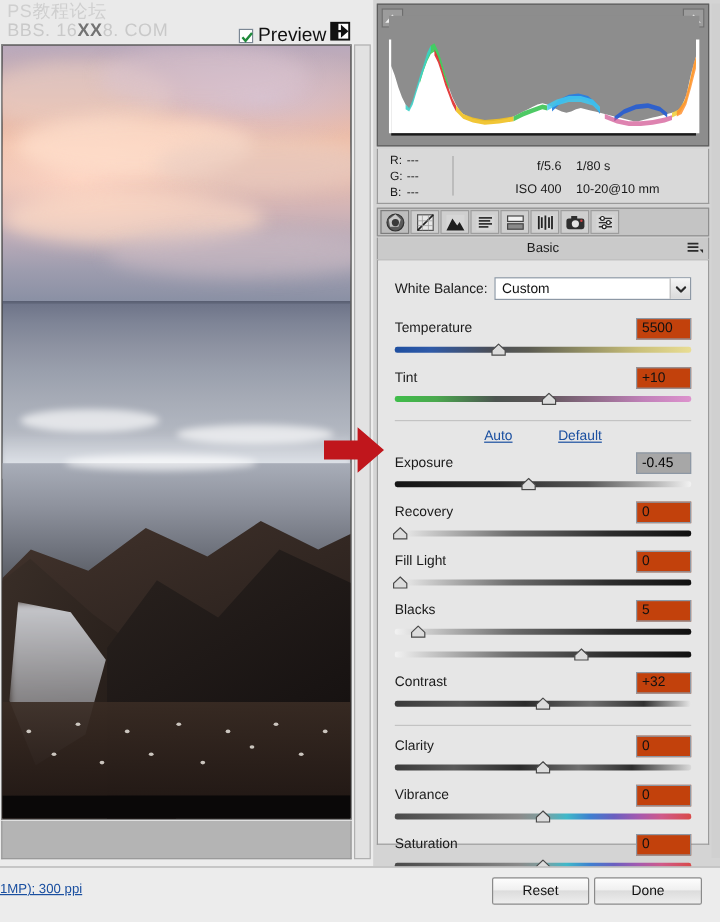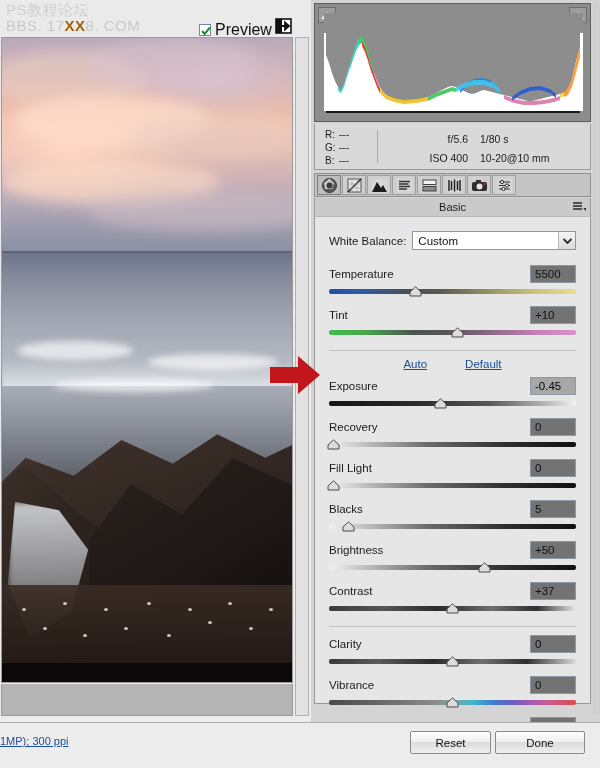--- a/index.html
+++ b/index.html
@@ -20,21 +20,21 @@
     position: absolute; left: 0; top: 0; width: 311px; height: 36px;
     background: #eaeaea;
   }
   #watermark {
     position: absolute; left: 6px; top: 2px;
     color: #cfcfcf; font-size: 15px; line-height: 15px;
     letter-spacing: .5px; user-select: none; pointer-events: none;
     font-family: "Liberation Sans", sans-serif;
   }
   #watermark .w2 { display: block; color: #c9c9c9; margin-top: 1px; }
-  #watermark .w2 .xx { color: #a16207; font-weight: bold; }
+  #watermark .w2 .xx { color: #737373; font-weight: bold; }
 
   #preview-check {
     position: absolute; left: 199px; top: 21px;
     display: flex; align-items: center; gap: 4px;
     font-size: 16px; color: #111;
   }
   .cbox {
     width: 12px; height: 12px; background: #fff;
     border: 1px solid #7b8794; position: relative; flex: none;
   }
@@ -215,21 +215,21 @@
     position: absolute; right: 0; top: 0; width: 17px; height: 17px;
     background: linear-gradient(to bottom,#f6f6f6,#dadada);
     border-left: 1px solid #b7b7b7;
     display: flex; align-items: center; justify-content: center;
   }
 
   .ctrl { margin-bottom: 7px; text-align: center; }
   .ctrl-top { display: flex; align-items: center; justify-content: space-between; height: 19px; }
   .ctrl-name { font-size: 11.5px; color: #1a1a1a; }
   .ctrl-val {
-    width: 46px; height: 18px; background: #737373; border: 1px solid #8d98a5;
+    width: 46px; height: 18px; background: #c2410c; border: 1px solid #8d98a5;
     font-size: 11.5px; color: #111; display: flex; align-items: center;
     padding-left: 4px;
   }
   .ctrl-val.sel { background: #a7a7a7; color: #000; }
 
   .track-wrap { position: relative; height: 12px; margin-top: 3px; }
   .track {
     position: absolute; left: 0; right: 0; top: 3px; height: 5px;
     border-radius: 2px;
   }
@@ -293,21 +293,21 @@
 </head>
 <body>
 
 <div id="app">
 
   <div id="left-pane">
 
     <div id="preview-toolbar">
       <div id="watermark">
         <span>PS教程论坛</span>
-        <span class="w2"><span>BBS. 17</span><span class="xx">XX</span><span>8. COM</span></span>
+        <span class="w2"><span>BBS. 16</span><span class="xx">XX</span><span>8. COM</span></span>
       </div>
 
       <div id="preview-check">
         <span class="cbox">
           <svg width="10" height="10" viewBox="0 0 10 10">
             <path d="M1 5 L3.6 8 L9 1.5" stroke="#1f8a3b" stroke-width="2" fill="none"></path>
           </svg>
         </span>
         <span>Preview</span>
       </div>
@@ -586,37 +586,33 @@
             <div class="track-wrap">
               <div class="track t-light2dark"></div>
               <div class="thumb" style="left:8%">
                 <svg width="13" height="11" viewBox="0 0 13 11">
                   <path d="M6.5 0.8 L12 6 L12 10 L1 10 L1 6 Z" fill="#dcdcdc" stroke="#4a4a4a" stroke-width="1"></path>
                 </svg>
               </div>
             </div>
           </div>
           <div class="ctrl">
-            <div class="ctrl-top">
-              <span class="ctrl-name">Brightness</span>
-              <span class="ctrl-val">+50</span>
-            </div>
             <div class="track-wrap">
               <div class="track t-light2dark"></div>
               <div class="thumb" style="left:63%">
                 <svg width="13" height="11" viewBox="0 0 13 11">
                   <path d="M6.5 0.8 L12 6 L12 10 L1 10 L1 6 Z" fill="#dcdcdc" stroke="#4a4a4a" stroke-width="1"></path>
                 </svg>
               </div>
             </div>
           </div>
           <div class="ctrl">
             <div class="ctrl-top">
               <span class="ctrl-name">Contrast</span>
-              <span class="ctrl-val">+37</span>
+              <span class="ctrl-val">+32</span>
             </div>
             <div class="track-wrap">
               <div class="track t-contrast"></div>
               <div class="thumb" style="left:50%">
                 <svg width="13" height="11" viewBox="0 0 13 11">
                   <path d="M6.5 0.8 L12 6 L12 10 L1 10 L1 6 Z" fill="#dcdcdc" stroke="#4a4a4a" stroke-width="1"></path>
                 </svg>
               </div>
             </div>
           </div>

